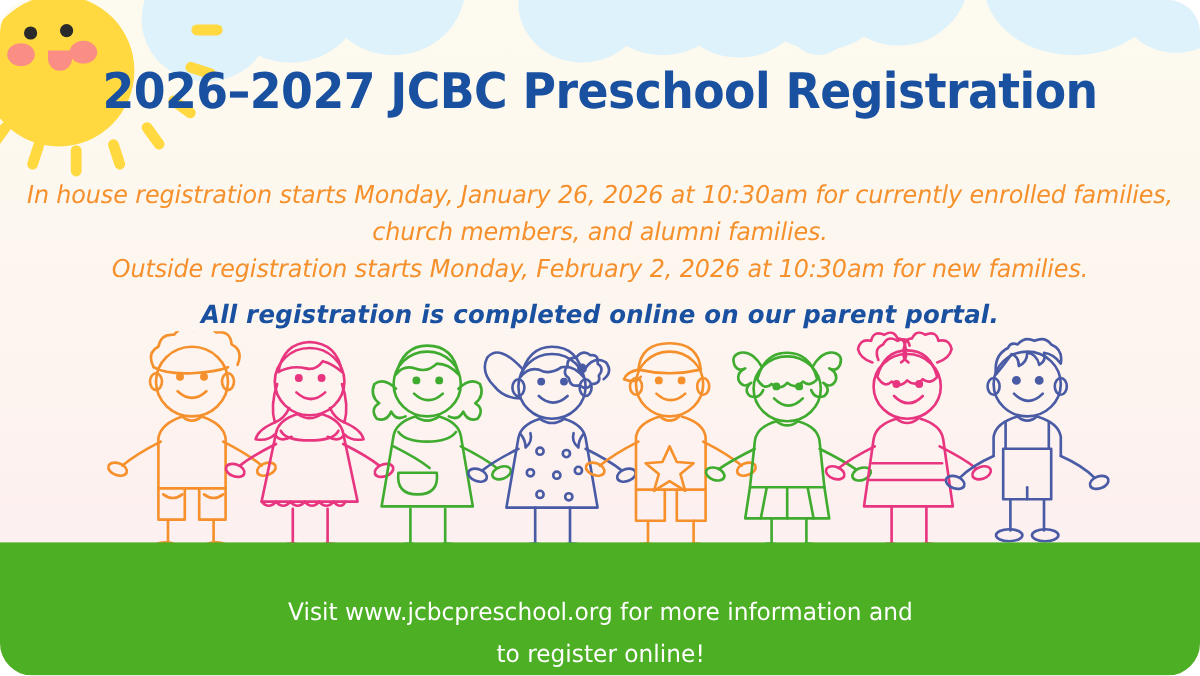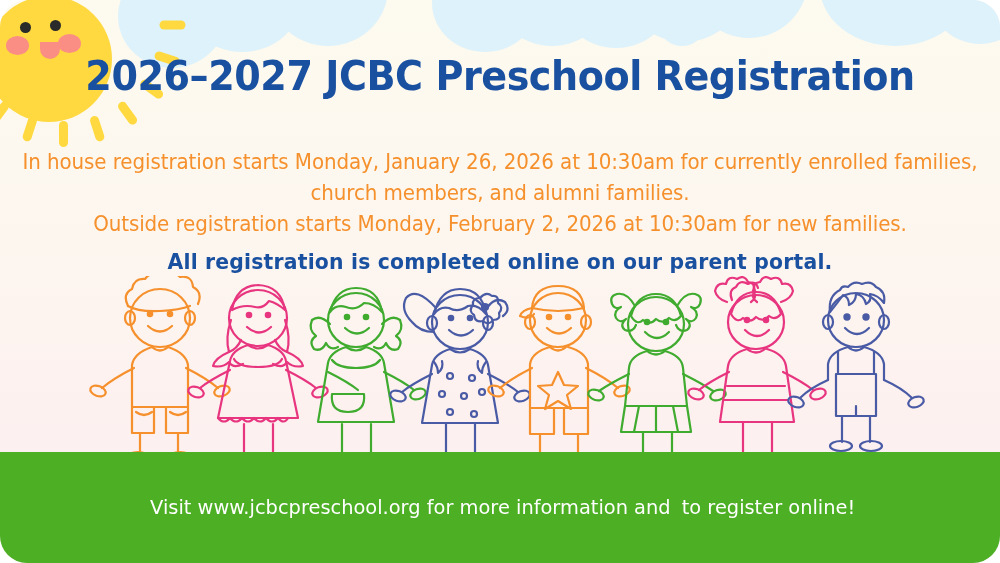--- a/index.html
+++ b/index.html
@@ -101,20 +101,21 @@
     transform: scaleX(0.93);
     white-space: nowrap;
   }
 
   #body-lines {
     position: absolute;
     left: 0;
     top: 147px;
     width: 1000px;
     text-align: center;
+    font-style: italic;
   }
   .orange-line {
     color: #f5902c;
     font-family: "DejaVu Sans", sans-serif;
     font-size: 20.5px;
     line-height: 31px;
     letter-spacing: -0.1px;
     white-space: nowrap;
     transform: scaleX(0.97);
   }
@@ -148,23 +149,23 @@
     height: 111px;
     background: #4caf24;
   }
   #banner-inner {
     position: absolute;
     left: 0;
     top: 0;
     width: 1000px;
     height: 111px;
     display: flex;
-    flex-direction: row;
+    flex-direction: column;
     align-items: center;
-    justify-content: center;
+    justify-content: flex-end;
   }
   .banner-line {
     color: #ffffff;
     font-family: "DejaVu Sans", sans-serif;
     font-size: 20px;
     line-height: 35px;
     white-space: nowrap;
     transform: scaleX(0.97);
   }
 </style>

